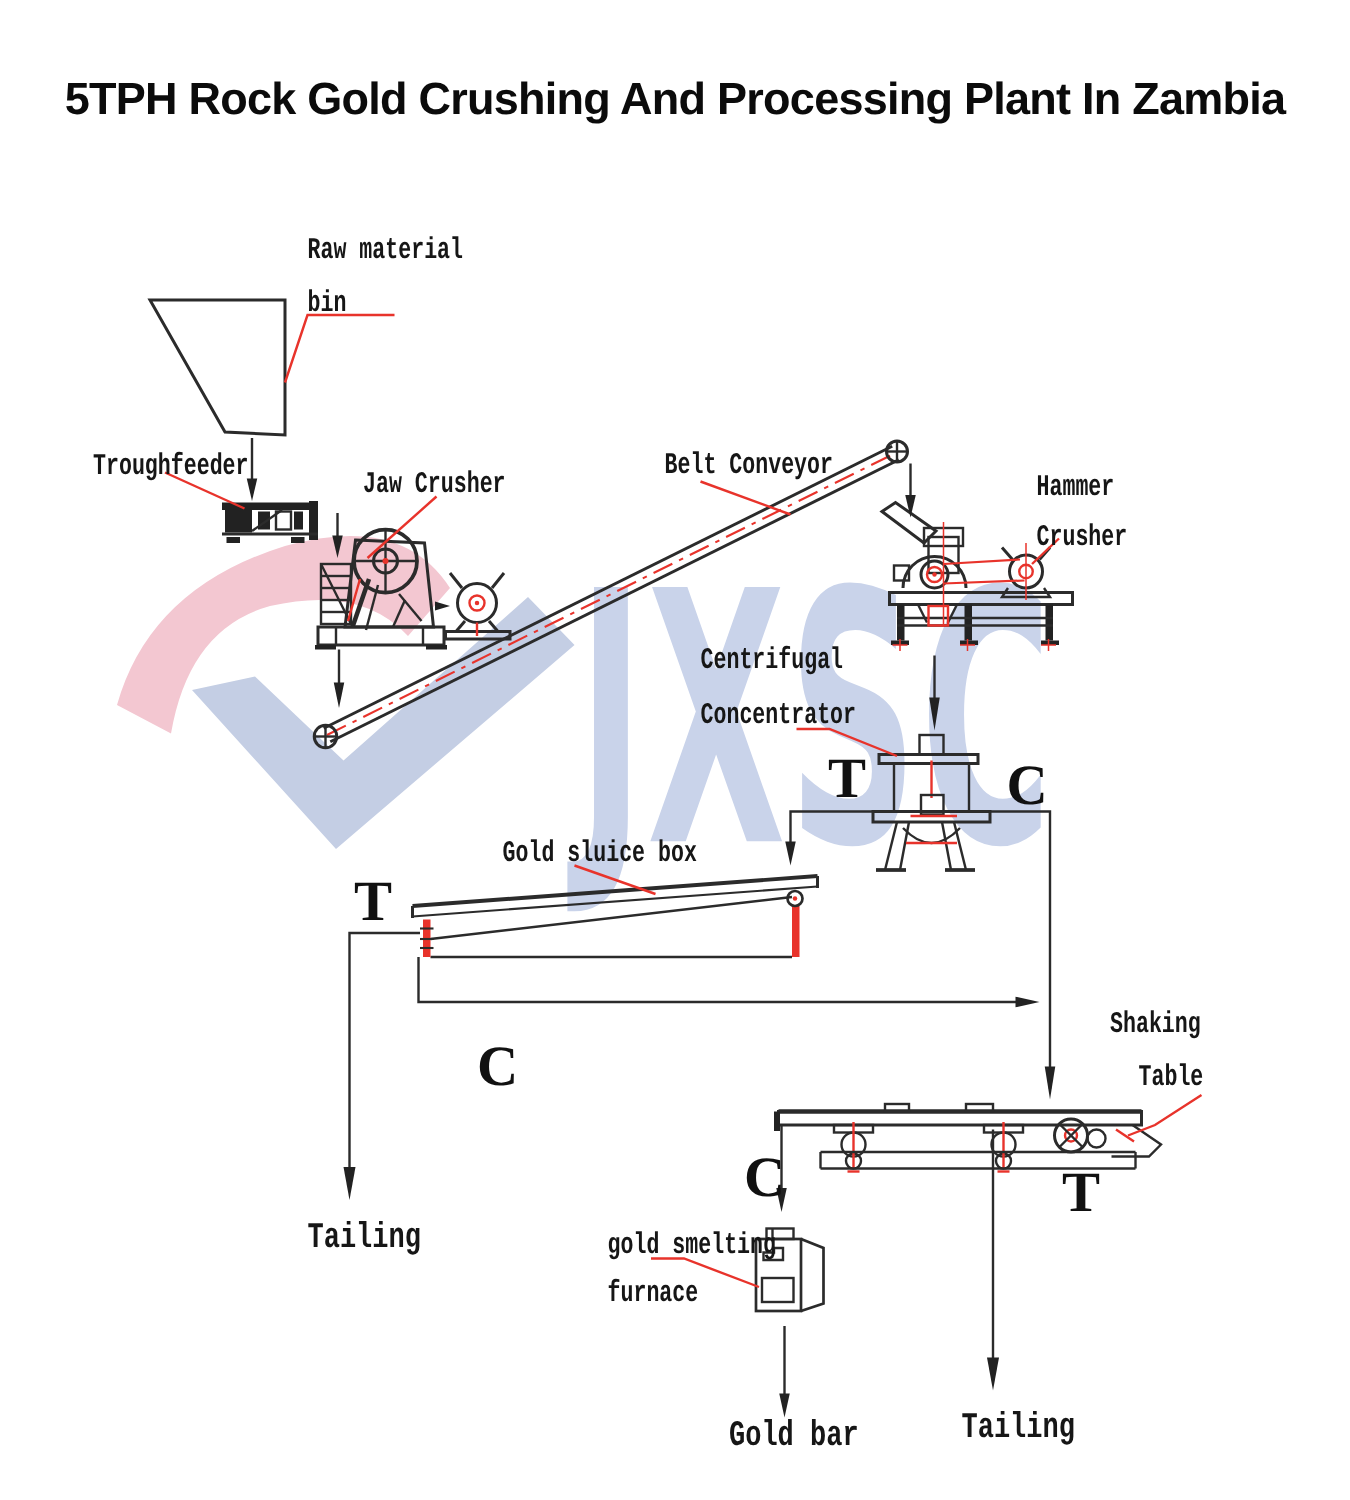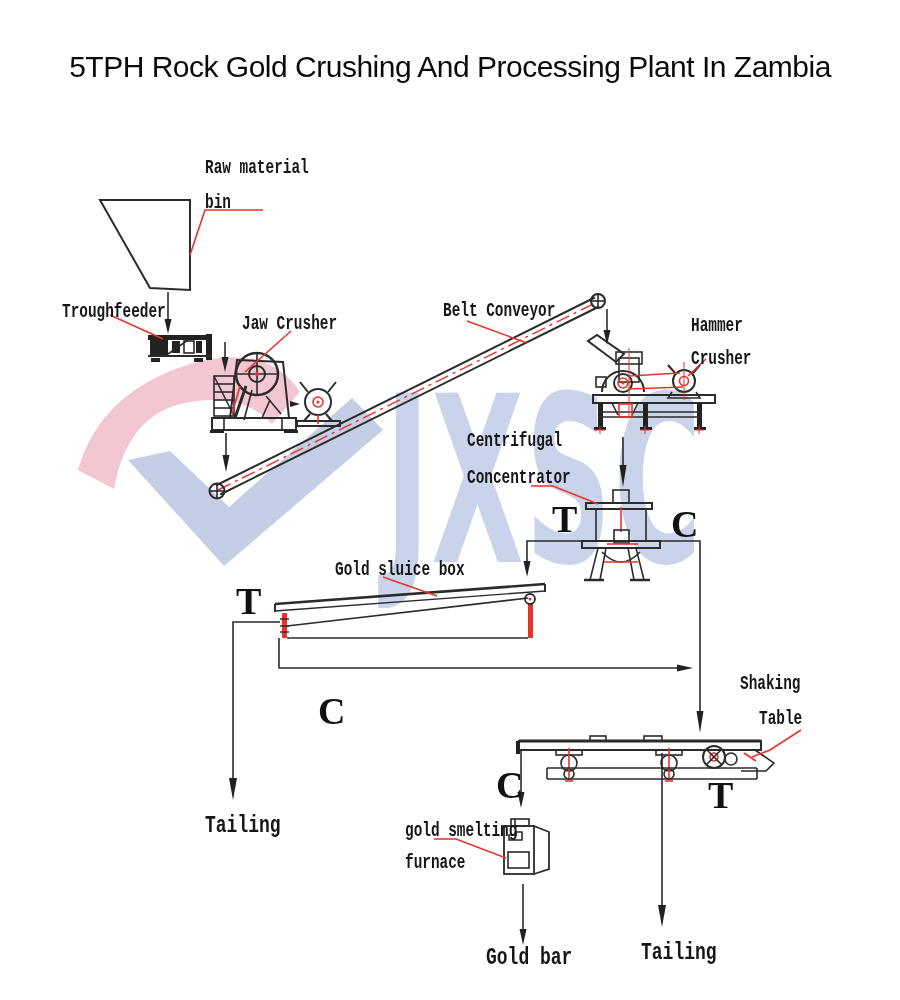--- a/index.html
+++ b/index.html
@@ -1,19 +1,19 @@
 <!DOCTYPE html>
 <html><head>
 <meta charset="utf-8">
 <style>
   html,body{margin:0;padding:0;background:#ffffff;}
   #stage{position:relative;width:900px;height:1000px;background:#ffffff;overflow:hidden;
          font-family:"Liberation Sans",sans-serif;}
   .title{position:absolute;left:0;top:50px;width:900px;text-align:center;
-         font-family:"Liberation Sans",sans-serif;font-weight:normal;font-size:30px;
+         font-family:"Liberation Sans",sans-serif;font-weight:bold;font-size:30px;
          letter-spacing:-0.5px;color:#0b0b0b;white-space:nowrap;}
   .wm-text{position:absolute;left:385px;top:347px;z-index:1;
            font-family:"DejaVu Sans",sans-serif;font-weight:bold;font-size:150px;
            color:#c9d3ea;letter-spacing:2px;transform:scale(0.80,1.55);
            transform-origin:top left;white-space:nowrap;}
   svg.art{position:absolute;left:0;top:0;z-index:2;}
   .lbl{position:absolute;z-index:3;font-family:"Liberation Mono",monospace;
        font-weight:bold;font-size:20px;color:#161616;white-space:nowrap;
        transform:scaleX(0.72);transform-origin:0 0;line-height:35px;}
   .lbl-out{position:absolute;z-index:3;font-family:"Liberation Mono",monospace;

